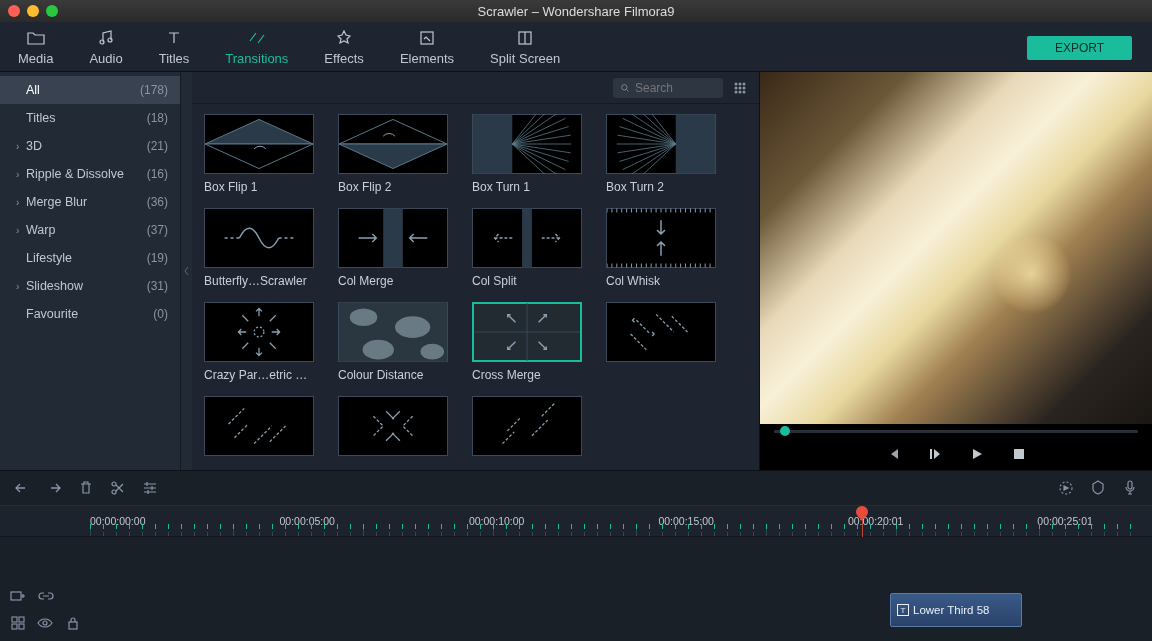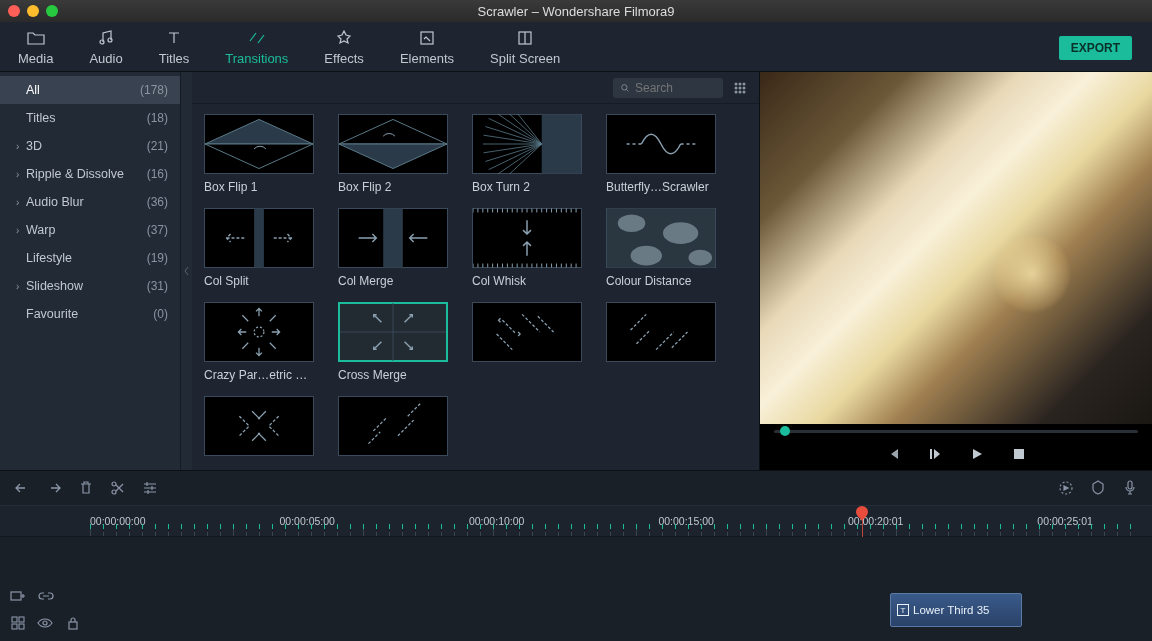--- a/index.html
+++ b/index.html
@@ -12,21 +12,21 @@
 .tl-red { background: #ff5f56; }
 .tl-yellow { background: #ffbd2e; }
 .tl-green { background: #27c93f; }
 .title { position: absolute; left: 50%; transform: translateX(-50%); color: #ddd; font-size: 13px; }
 
 
 .tabs { height: 50px; background: #1e2530; display: flex; align-items: center; padding: 0 10px; gap: 20px; border-bottom: 1px solid #0d1116; position: relative; }
 .tab { display: flex; flex-direction: column; align-items: center; gap: 3px; color: #c0c8d0; cursor: pointer; padding: 4px 8px; }
 .tab.active { color: #1abc9c; }
 .tab-icon { width: 20px; height: 20px; display: flex; align-items: center; justify-content: center; }
-.export-btn { position: absolute; right: 20px; top: 14px; background: #1abc9c; color: #0a3029; border: none; padding: 5px 12px; font-size: 12px; font-weight: 700; border-radius: 2px; cursor: pointer; }
+.export-btn { position: absolute; right: 20px; top: 14px; background: #1abc9c; color: #0a3029; border: none; padding: 5px 28px; font-size: 12px; font-weight: 400; border-radius: 2px; cursor: pointer; }
 
 
 .main { display: flex; height: 398px; }
 
 
 .sidebar { width: 180px; background: #222a36; padding: 4px 0; overflow: hidden; }
 .sidebar-item { display: flex; justify-content: space-between; align-items: center; padding: 7px 12px 7px 16px; font-size: 12.5px; cursor: pointer; color: #c0c8d0; }
 .sidebar-item.active { background: #384250; color: #fff; }
 .sidebar-item .chev { width: 8px; margin-right: 2px; font-size: 10px; color: #8a95a0; }
 .sidebar-item .label { flex: 1; }
@@ -174,21 +174,21 @@
         <span class="label">3D</span>
         <span class="count">(21)</span>
       </div>
       <div class="sidebar-item">
         <span class="chev">›</span>
         <span class="label">Ripple &amp; Dissolve</span>
         <span class="count">(16)</span>
       </div>
       <div class="sidebar-item">
         <span class="chev">›</span>
-        <span class="label">Audio Blur</span>
+        <span class="label">Merge Blur</span>
         <span class="count">(36)</span>
       </div>
       <div class="sidebar-item">
         <span class="chev">›</span>
         <span class="label">Warp</span>
         <span class="count">(37)</span>
       </div>
       <div class="sidebar-item">
         <span class="chev" style="visibility: hidden;"></span>
         <span class="label">Lifestyle</span>
@@ -247,20 +247,42 @@
         </div>
         <div class="thumb-cell">
           <div class="thumb">
             <svg width="110" height="60" viewBox="0 0 110 60">
               <polygon points="0,30 55,5 110,30" fill="#000" stroke="#5a7a8a"></polygon>
               <polygon points="0,30 55,55 110,30" fill="#2a3a48" stroke="#5a7a8a"></polygon>
               <path d="M45 22a8 8 0 0112 0" fill="none" stroke="#8aa0b0" stroke-width="1"></path>
             </svg>
           </div>
           <div class="thumb-label">Box Flip 2</div>
+        </div>
+        <div class="thumb-cell">
+          <div class="thumb">
+            <svg width="110" height="60" viewBox="0 0 110 60">
+              <rect x="0" y="0" width="40" height="60" fill="#2a3a48"></rect>
+              <g stroke="#5a7a8a" stroke-width="0.8">
+                <line x1="40" y1="30" x2="77.29659809623988" y2="-16.999614577648998"></line>
+                <line x1="40" y1="30" x2="83.90133213242925" y2="-10.898325601400046"></line>
+                <line x1="40" y1="30" x2="89.5201368945807" y2="-3.878548403702119"></line>
+                <line x1="40" y1="30" x2="94.02682614116061" y2="3.9020679533261884"></line>
+                <line x1="40" y1="30" x2="97.32018934753636" y2="12.268787600319627"></line>
+                <line x1="40" y1="30" x2="99.32626467616254" y2="21.033712051584047"></line>
+                <line x1="40" y1="30" x2="100" y2="30"></line>
+                <line x1="40" y1="30" x2="99.32626467616254" y2="38.96628794841595"></line>
+                <line x1="40" y1="30" x2="97.32018934753636" y2="47.73121239968037"></line>
+                <line x1="40" y1="30" x2="94.02682614116061" y2="56.09793204667381"></line>
+                <line x1="40" y1="30" x2="89.5201368945807" y2="63.87854840370212"></line>
+                <line x1="40" y1="30" x2="83.90133213242925" y2="70.89832560140005"></line>
+              </g>
+            </svg>
+          </div>
+          <div class="thumb-label">Box Turn 1</div>
         </div>
         <div class="thumb-cell">
           <div class="thumb">
             <svg width="110" height="60" viewBox="0 0 110 60">
               <rect x="70" y="0" width="40" height="60" fill="#2a3a48"></rect>
               <g stroke="#5a7a8a" stroke-width="0.8">
                 <line x1="70" y1="30" x2="32.70340190376013" y2="-16.999614577648998"></line>
                 <line x1="70" y1="30" x2="26.098667867570747" y2="-10.898325601400046"></line>
                 <line x1="70" y1="30" x2="20.479863105419298" y2="-3.878548403702119"></line>
                 <line x1="70" y1="30" x2="15.973173858839388" y2="3.9020679533261884"></line>
@@ -282,34 +304,34 @@
             <svg width="110" height="60" viewBox="0 0 110 60">
               <path d="M20 30h15M75 30h15" stroke="#8aa0b0" stroke-width="1.5" stroke-dasharray="3 3"></path>
               <path d="M35 30q10-20 20 0t20 0" fill="none" stroke="#8aa0b0" stroke-width="1.5"></path>
             </svg>
           </div>
           <div class="thumb-label">Butterfly…Scrawler</div>
         </div>
         <div class="thumb-cell">
           <div class="thumb">
             <svg width="110" height="60" viewBox="0 0 110 60">
+              <rect x="45" y="0" width="20" height="60" fill="#2a3a48"></rect>
+              <path d="M20 30h18m-4-4l4 4-4 4M90 30H72m4-4l-4 4 4 4" stroke="#8aa0b0" stroke-width="1.5" fill="none"></path>
+            </svg>
+          </div>
+          <div class="thumb-label">Col Merge</div>
+        </div>
+        <div class="thumb-cell">
+          <div class="thumb">
+            <svg width="110" height="60" viewBox="0 0 110 60">
               <rect x="50" y="0" width="10" height="60" fill="#2a3a48"></rect>
               <path d="M40 30H22m4-4l-4 4 4 4M70 30h18m-4-4l4 4-4 4" stroke="#8aa0b0" stroke-width="1.5" fill="none" stroke-dasharray="3 2"></path>
             </svg>
           </div>
           <div class="thumb-label">Col Split</div>
-        </div>
-        <div class="thumb-cell">
-          <div class="thumb">
-            <svg width="110" height="60" viewBox="0 0 110 60">
-              <rect x="45" y="0" width="20" height="60" fill="#2a3a48"></rect>
-              <path d="M20 30h18m-4-4l4 4-4 4M90 30H72m4-4l-4 4 4 4" stroke="#8aa0b0" stroke-width="1.5" fill="none"></path>
-            </svg>
-          </div>
-          <div class="thumb-label">Col Merge</div>
         </div>
         <div class="thumb-cell">
           <div class="thumb">
             <svg width="110" height="60" viewBox="0 0 110 60">
               <g stroke="#8aa0b0" stroke-width="1">
                 <line x1="0" y1="0" x2="0" y2="4"></line>
                 <line x1="5" y1="0" x2="5" y2="4"></line>
                 <line x1="10" y1="0" x2="10" y2="4"></line>
                 <line x1="15" y1="0" x2="15" y2="4"></line>
                 <line x1="20" y1="0" x2="20" y2="4"></line>
@@ -354,40 +376,40 @@
                 <line x1="105" y1="56" x2="105" y2="60"></line>
               </g>
               <path d="M55 12v14m-4-4l4 4 4-4M55 48V34m-4 4l4-4 4 4" stroke="#8aa0b0" stroke-width="1.5" fill="none"></path>
             </svg>
           </div>
           <div class="thumb-label">Col Whisk</div>
         </div>
         <div class="thumb-cell">
           <div class="thumb">
             <svg width="110" height="60" viewBox="0 0 110 60">
+              <g stroke="#8aa0b0" stroke-width="1.3" fill="none">
+                <path d="M55 14v-8m-3 3l3-3 3 3M55 46v8m-3-3l3 3 3-3M42 30h-8m3-3l-3 3 3 3M68 30h8m-3-3l3 3-3 3"></path>
+                <circle cx="55" cy="30" r="5" stroke-dasharray="2 2"></circle>
+                <path d="M44 19l-6-6M66 19l6-6M44 41l-6 6M66 41l6 6"></path>
+              </g>
+            </svg>
+          </div>
+          <div class="thumb-label">Crazy Par…etric Fun</div>
+        </div>
+        <div class="thumb-cell">
+          <div class="thumb">
+            <svg width="110" height="60" viewBox="0 0 110 60">
               <rect width="110" height="60" fill="#2a3640"></rect>
               <ellipse cx="25" cy="15" rx="14" ry="9" fill="#6a7a85"></ellipse>
               <ellipse cx="75" cy="25" rx="18" ry="11" fill="#6a7a85"></ellipse>
               <ellipse cx="40" cy="48" rx="16" ry="10" fill="#6a7a85"></ellipse>
               <ellipse cx="95" cy="50" rx="12" ry="8" fill="#6a7a85"></ellipse>
             </svg>
           </div>
           <div class="thumb-label">Colour Distance</div>
-        </div>
-        <div class="thumb-cell">
-          <div class="thumb">
-            <svg width="110" height="60" viewBox="0 0 110 60">
-              <g stroke="#8aa0b0" stroke-width="1.3" fill="none">
-                <path d="M55 14v-8m-3 3l3-3 3 3M55 46v8m-3-3l3 3 3-3M42 30h-8m3-3l-3 3 3 3M68 30h8m-3-3l3 3-3 3"></path>
-                <circle cx="55" cy="30" r="5" stroke-dasharray="2 2"></circle>
-                <path d="M44 19l-6-6M66 19l6-6M44 41l-6 6M66 41l6 6"></path>
-              </g>
-            </svg>
-          </div>
-          <div class="thumb-label">Crazy Par…etric Fun</div>
         </div>
         <div class="thumb-cell">
           <div class="thumb selected">
             <svg width="110" height="60" viewBox="0 0 110 60">
               <line x1="0" y1="30" x2="110" y2="30" stroke="#3a4a5a"></line>
               <line x1="55" y1="0" x2="55" y2="60" stroke="#3a4a5a"></line>
               <path d="M35 12l8 8M75 12l-8 8M35 48l8-8M75 48l-8-8" stroke="#8aa0b0" stroke-width="1.5" fill="none"></path>
               <path d="M38 12h-3v3M72 12h3v3M38 48h-3v-3M72 48h3v-3" stroke="#8aa0b0" stroke-width="1.5" fill="none"></path>
             </svg>
           </div>
@@ -733,17 +755,17 @@
             <svg width="12" height="14" viewBox="0 0 12 14" fill="none" stroke="currentColor" stroke-width="1.2">
               <rect x="2" y="6" width="8" height="7"></rect>
               <path d="M4 6V4a2 2 0 014 0v2"></path>
             </svg>
           </span>
       </div>
     </div>
     <div class="tracks-main">
       <div class="clip">
         <span class="clip-icon">T</span>
-        <span>Lower Third 35</span>
+        <span>Lower Third 58</span>
       </div>
     </div>
   </div>
 </div>
 
 </body></html>

